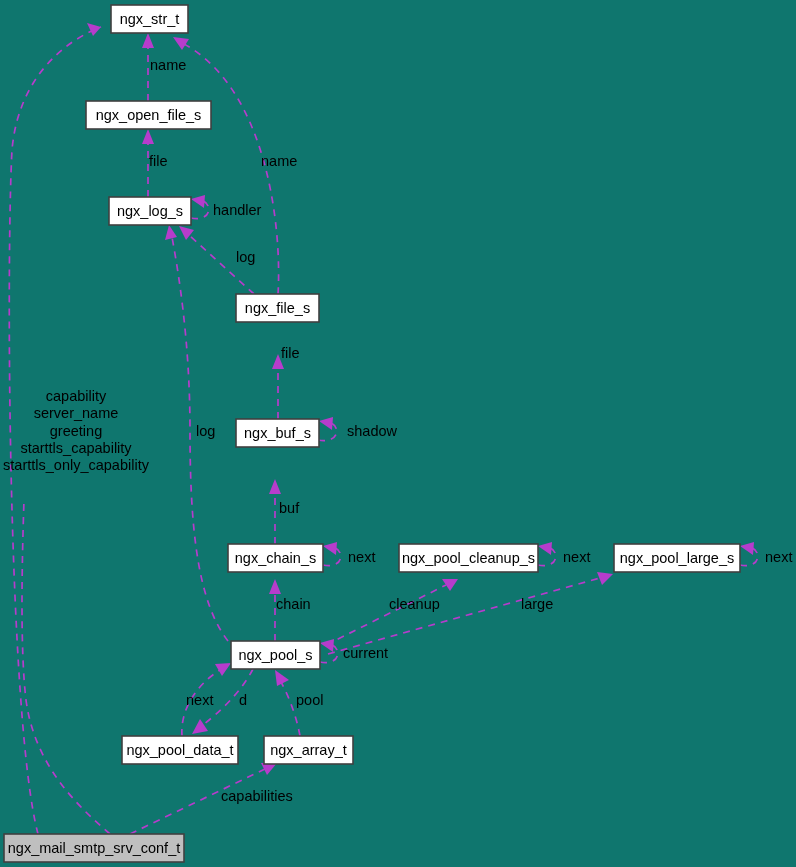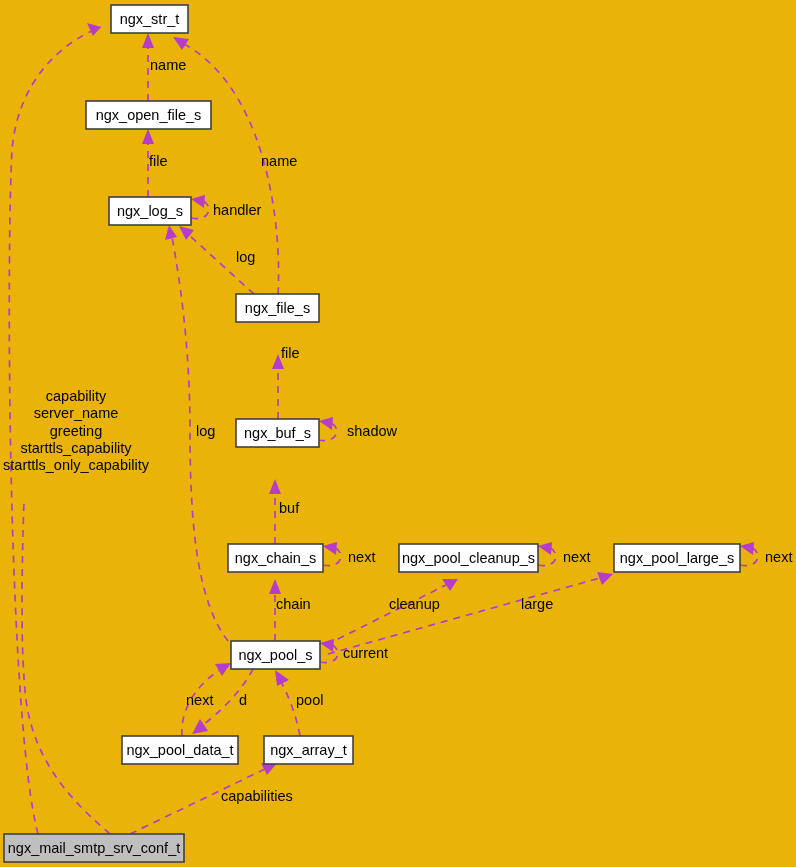--- a/index.html
+++ b/index.html
@@ -7,21 +7,21 @@
     padding: 0;
     background: #ffffff;
   }
   body {
     font-family: "Liberation Sans", sans-serif;
   }
   #diagram-root {
     position: relative;
     width: 796px;
     height: 867px;
-    background: #eab308;
+    background: #0f766e;
     overflow: hidden;
   }
   svg#graph {
     position: absolute;
     left: 0;
     top: 0;
     width: 796px;
     height: 867px;
   }
   .node-box {

